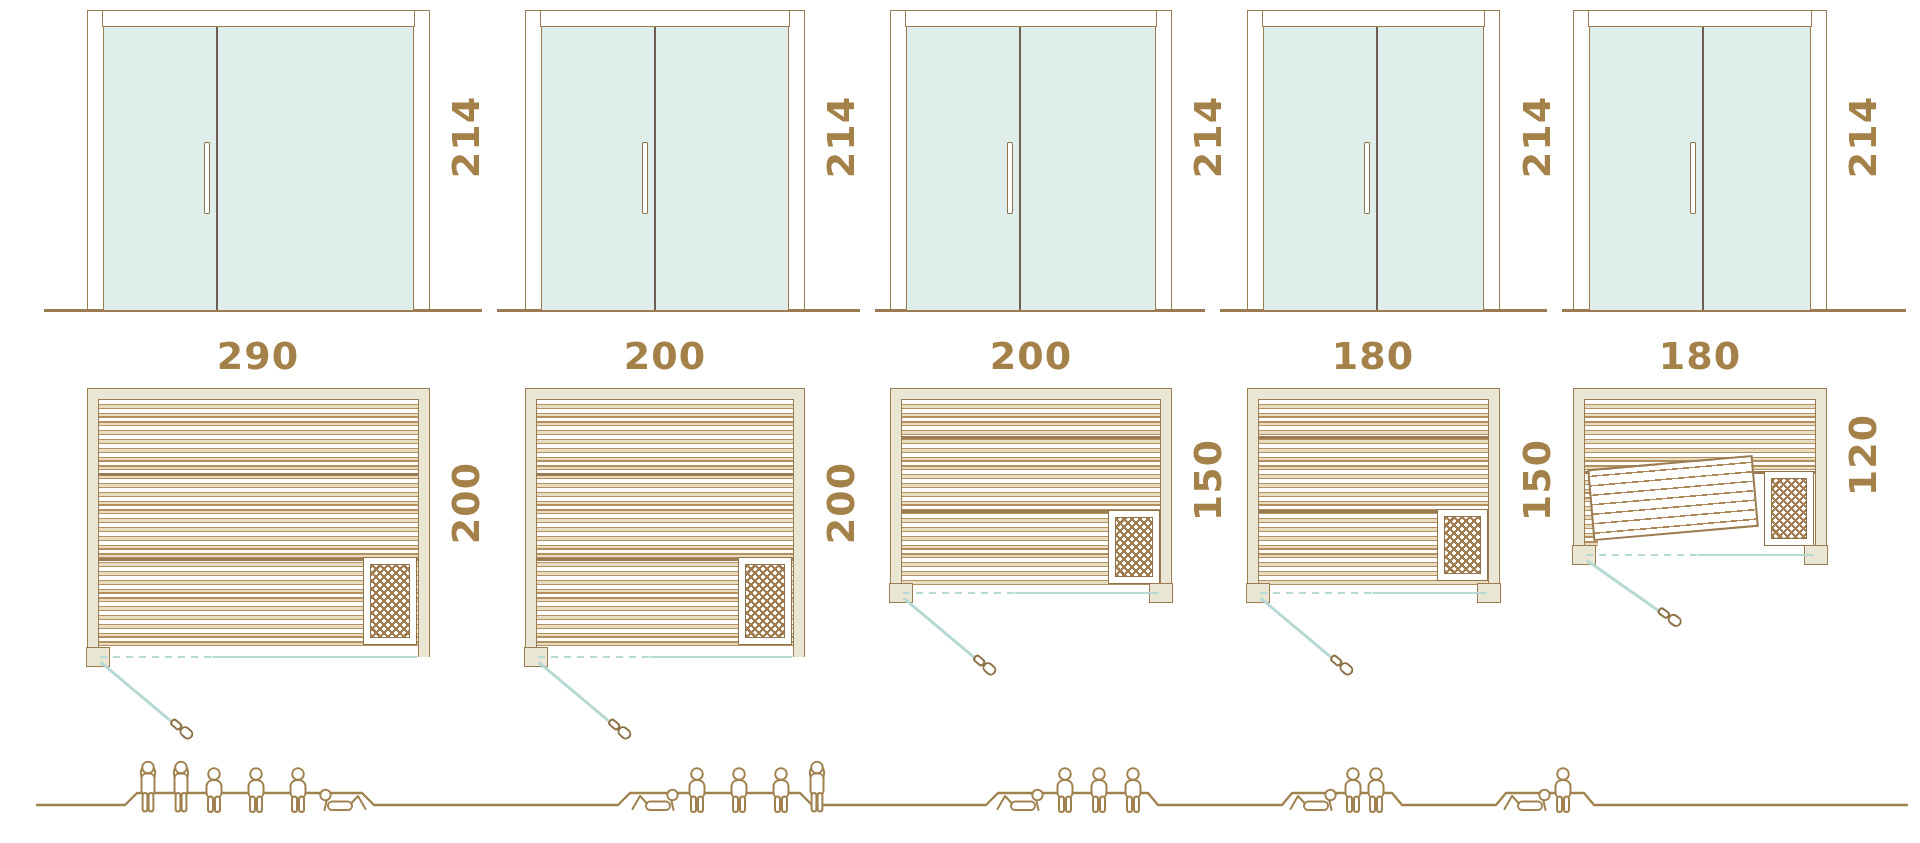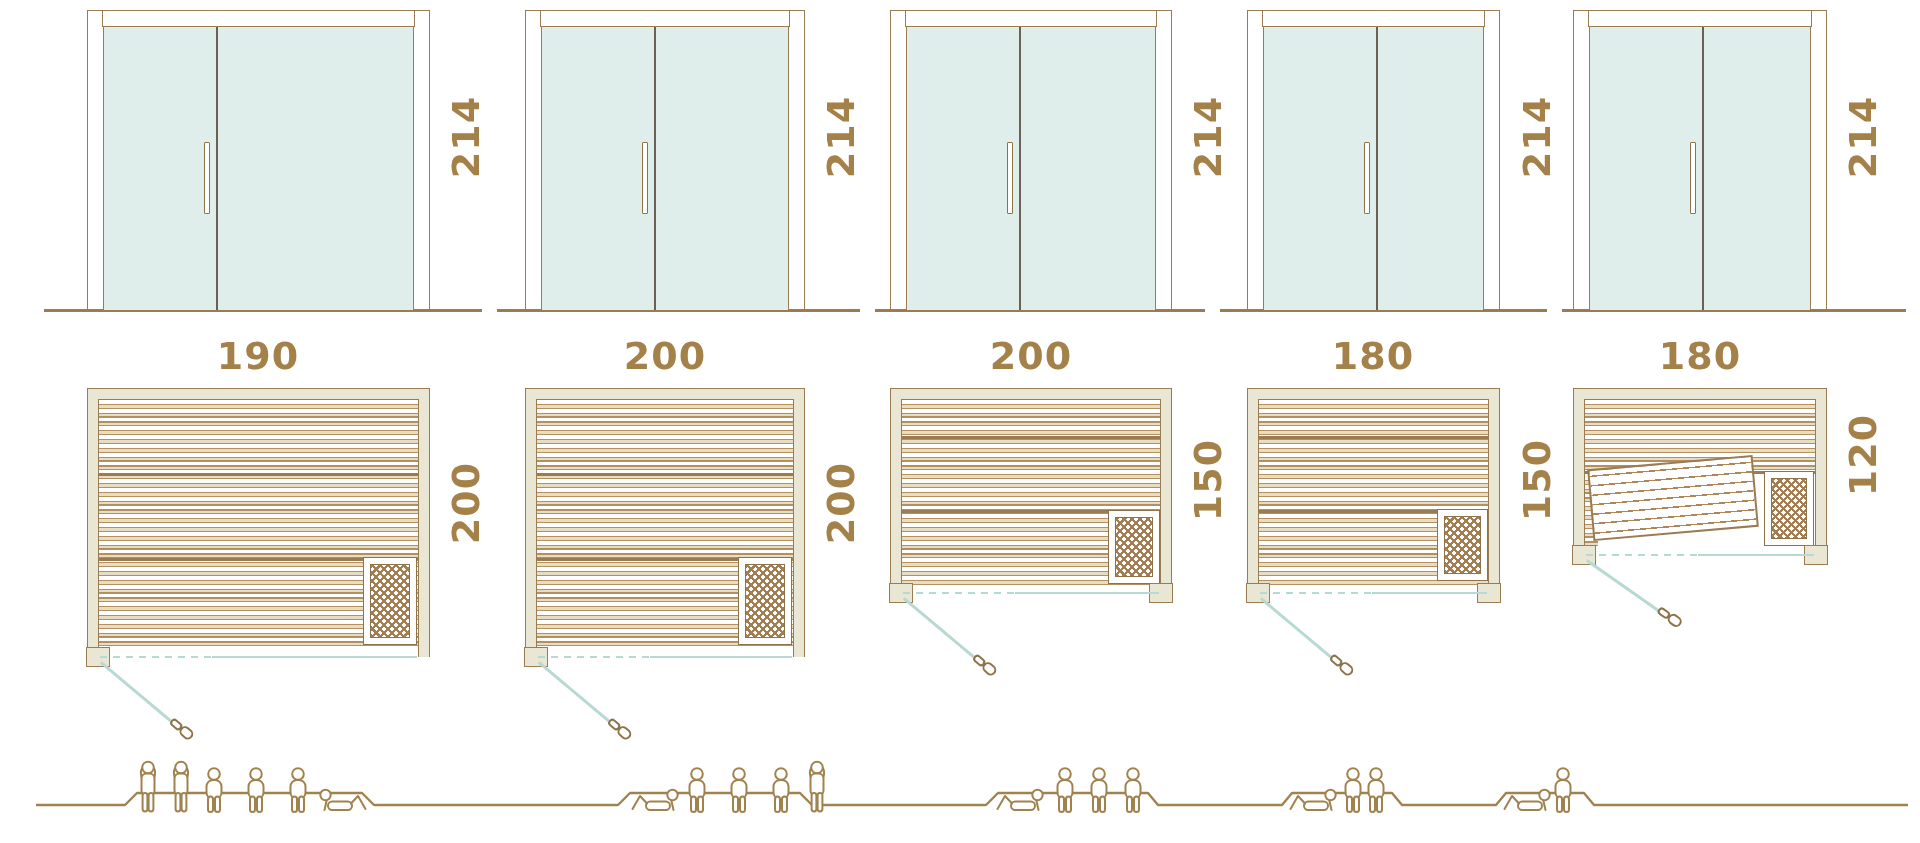--- a/index.html
+++ b/index.html
@@ -75,21 +75,21 @@
   <div class="door" style="left:87px;width:343px;">
     <div class="jamb jl"></div>
     <div class="jamb jr"></div>
     <div class="rail"></div>
     <div class="glass">
       <div class="divider" style="left:112px;"></div>
       <div class="dhandle" style="left:100px;"></div>
     </div>
   </div>
   <div class="dim vdim" style="left:406px;top:115px;">214</div>
-  <div class="dim hdim" style="left:178px;">190</div>
+  <div class="dim hdim" style="left:178px;">290</div>
   <div class="dim vdim" style="left:406px;top:481px;">200</div>
   <div class="plan" style="left:87px;width:343px;height:269px;">
     <div class="inner">
       <div class="slats"></div>
       <div class="bench" style="top:73px;"></div>
       <div class="bench" style="top:158px;"></div>
       <div class="heater" style="right:1px;bottom:12px;width:54px;height:88px;">
           <div class="hcore"></div>
         </div>
     </div>

